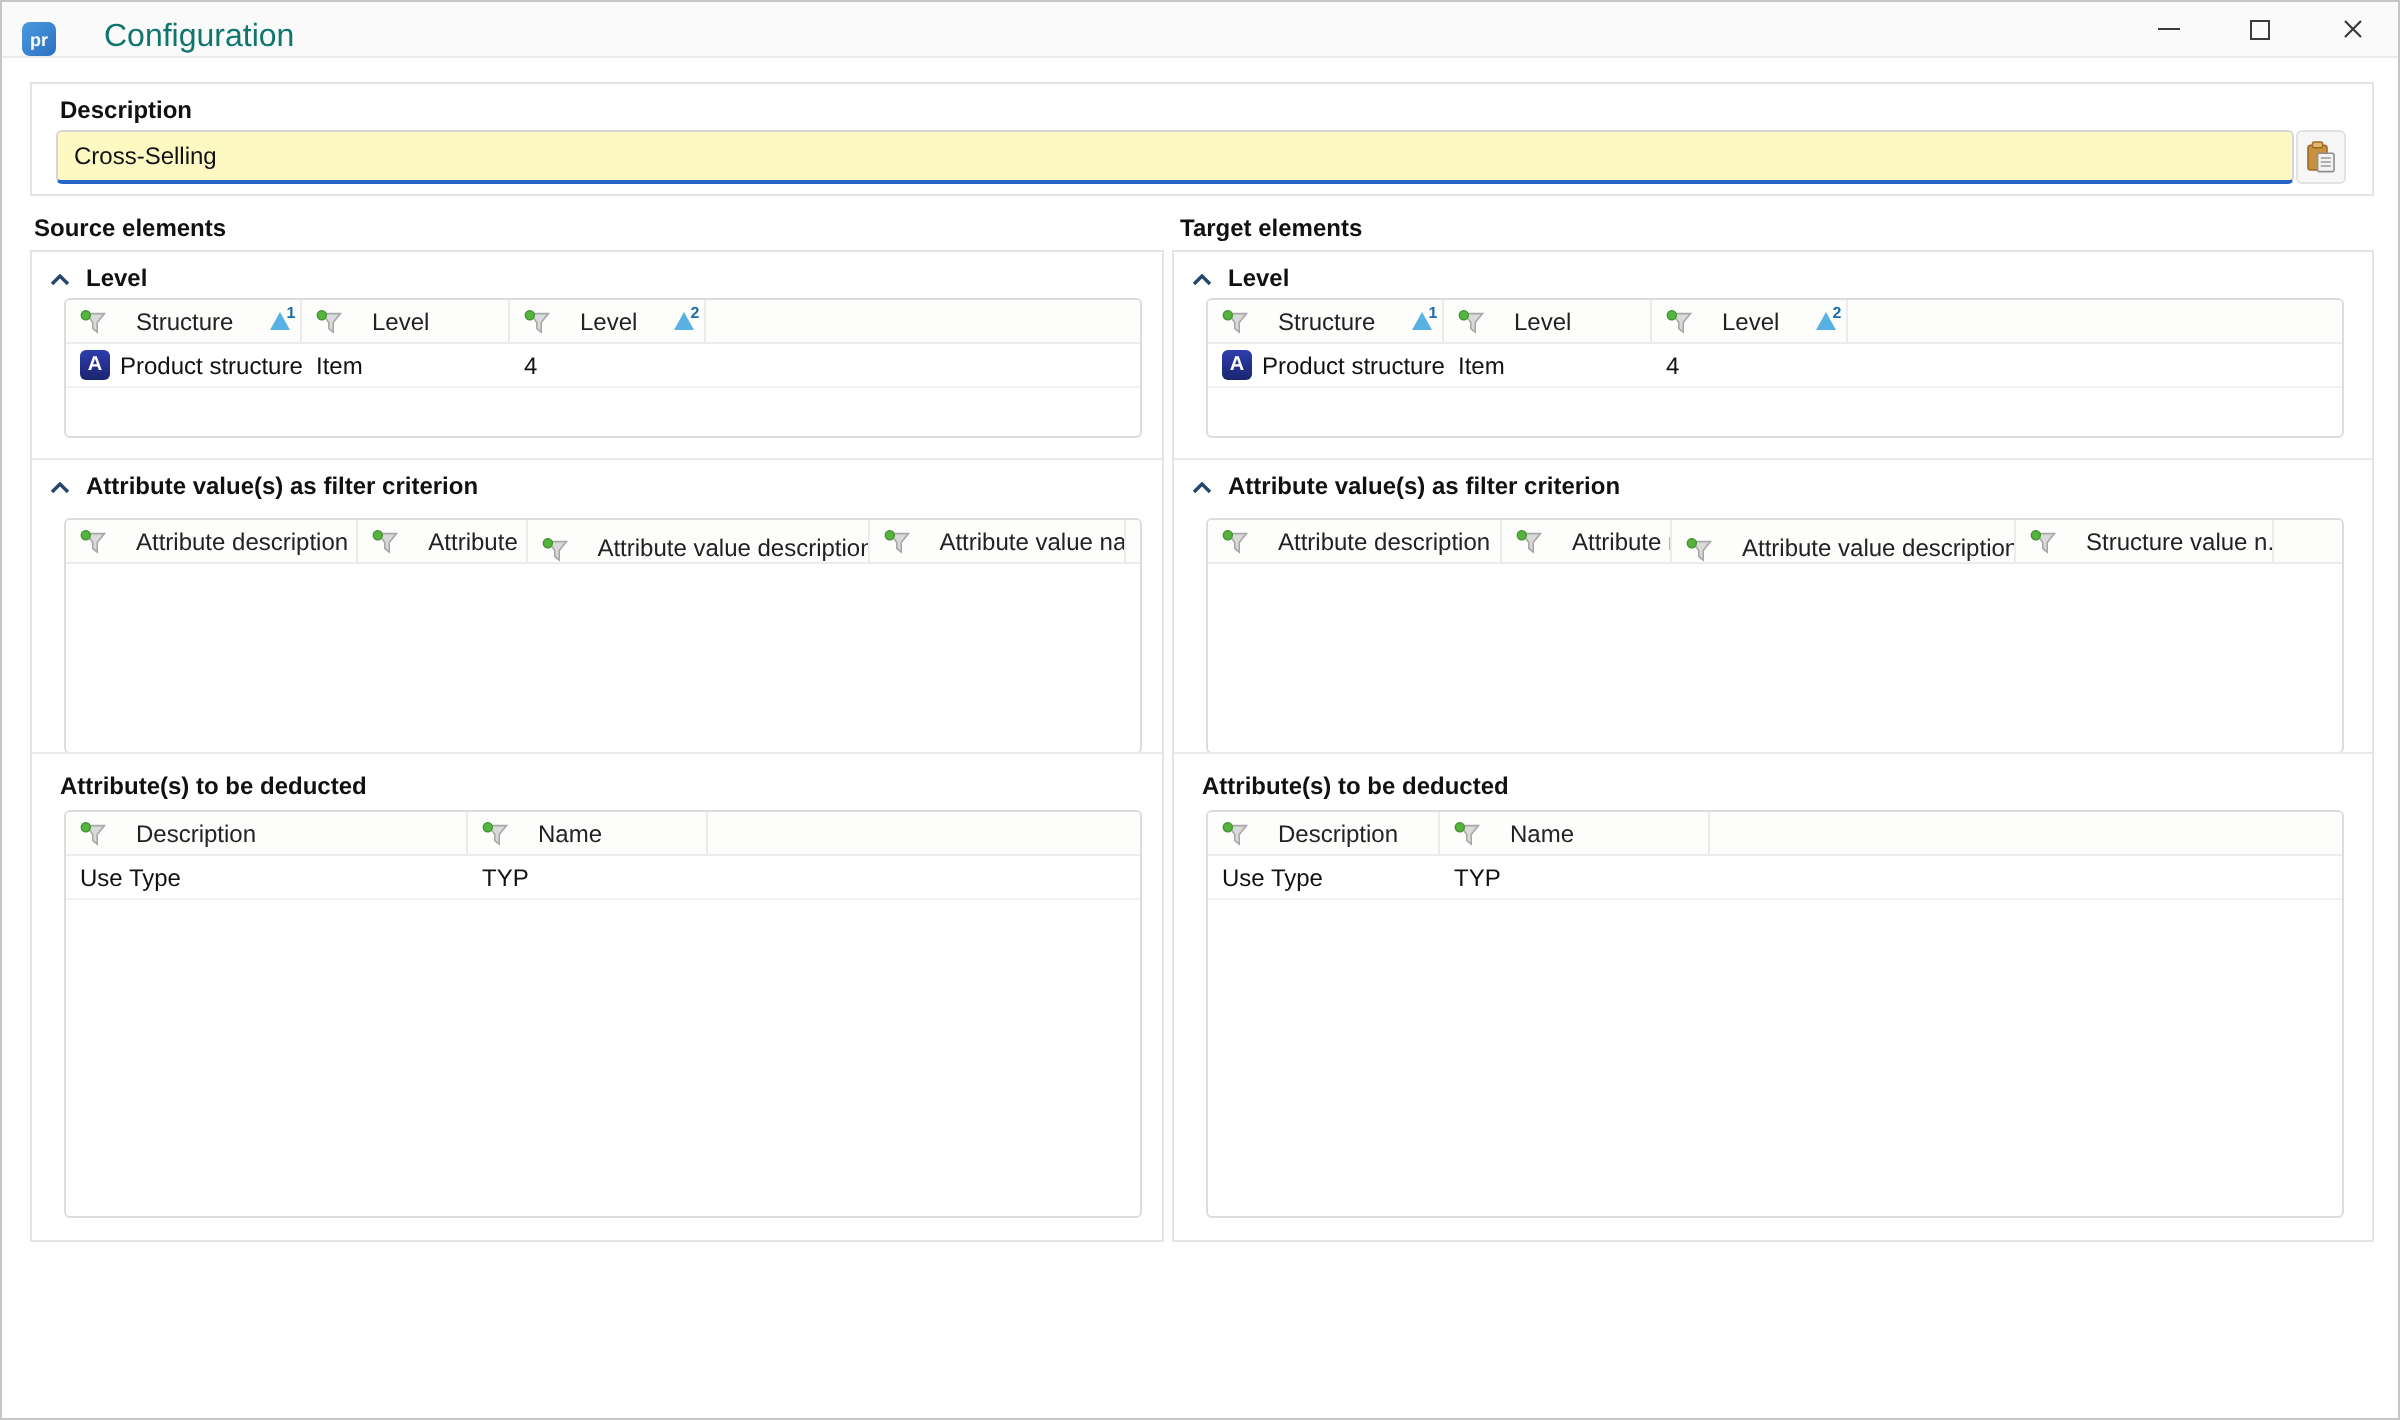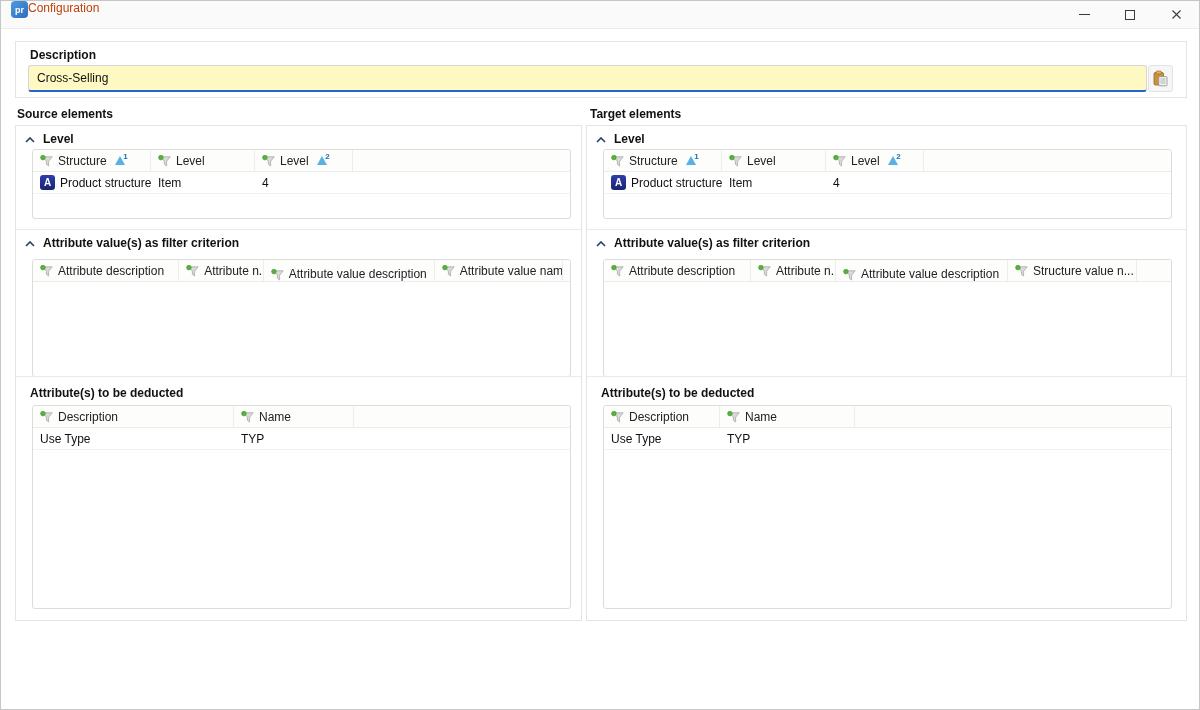--- a/index.html
+++ b/index.html
@@ -6,26 +6,26 @@
   html,body { width:1200px; height:710px; }
   body {
     font-family:"Liberation Sans", sans-serif;
     background:#ffffff; color:#1a1a1a;
     position:relative; overflow:hidden;
   }
   .window { position:absolute; inset:0; border:1px solid #c6c6c6; background:#fff; }
 
   
   .titlebar { height:28px; background:#fafafa; border-bottom:1px solid #ececec;
-              display:flex; align-items:flex-start; padding-left:10px; }
+              display:flex; align-items:flex-end; padding-left:10px; }
   .app-badge { width:17px; height:17px; border-radius:4px;
                background:linear-gradient(135deg,#4a9be0,#2d6fc0);
                color:#fff; font-size:9px; font-weight:bold;
                display:flex; align-items:center; justify-content:center; }
-  .title-text { margin-left:0; font-size:12px; color:#c2410c; }
+  .title-text { margin-left:24px; font-size:16px; color:#0f766e; }
   .win-controls { margin-left:auto; display:flex; height:100%; }
   .win-btn { width:46px; display:flex; align-items:center; justify-content:center; }
   .glyph-min { width:11px; height:1px; background:#3a3a3a; display:block; }
   .glyph-max { width:10px; height:10px; border:1px solid #3a3a3a; display:block; }
 
   
   .group-box { position:absolute; border:1px solid #e4e4e4; background:#fff; }
   .box-label { position:absolute; font-size:12px; font-weight:bold; color:#111; white-space:nowrap; }
 
   
@@ -57,21 +57,21 @@
   
   .grid { position:absolute; left:16px; background:#fff; border:1px solid #dcdcdc;
           border-radius:3px; font-size:12px; overflow:hidden; }
   #source-panel .grid { width:539px; }
   #target-panel .grid { width:569px; }
   .sec-level  .grid { top:23px; height:70px; }
   .sec-filter .grid { top:29px; height:118px; }
   .sec-deduct .grid { top:28px; height:204px; }
 
   .ghead { display:flex; height:22px; background:#fdfdfc; border-bottom:1px solid #ececec; }
-  .gh { display:flex; align-items:center; gap:5px; padding-left:7px;
+  .gh { display:flex; align-items:center; gap:15px; padding-left:7px;
         border-right:1px solid #ececec; color:#222; white-space:nowrap; overflow:hidden; }
   .grow { display:flex; height:22px; border-bottom:1px solid #f2f2f0; }
   .gc { display:flex; align-items:center; gap:5px; padding-left:7px;
         color:#111; white-space:nowrap; overflow:hidden; }
   .fill { flex:1; border-right:none !important; }
 
   .level-grid .c1 { width:118px; } .level-grid .c2 { width:104px; } .level-grid .c3 { width:98px; }
   .filter-grid .c1 { width:147px; } .filter-grid .c2 { width:85px; }
   .filter-grid .c3 { width:172px;align-items:flex-end; } .filter-grid .c4 { width:129px; }
   #source-panel .deduct-grid .c1 { width:201px; } #source-panel .deduct-grid .c2 { width:120px; }

